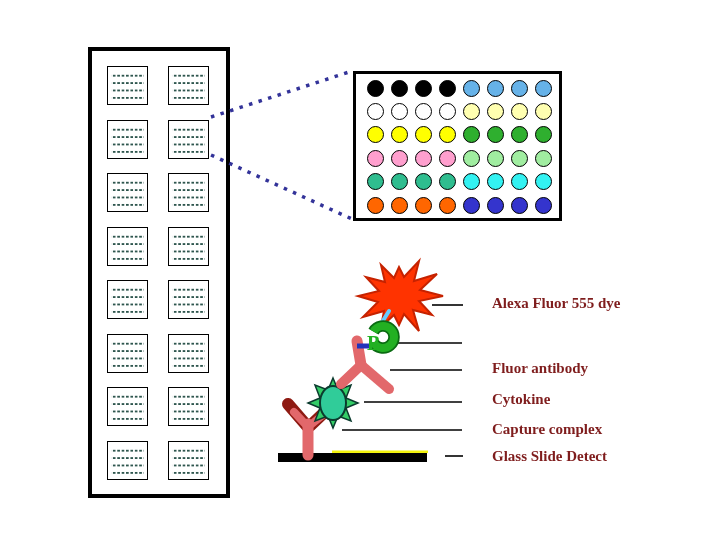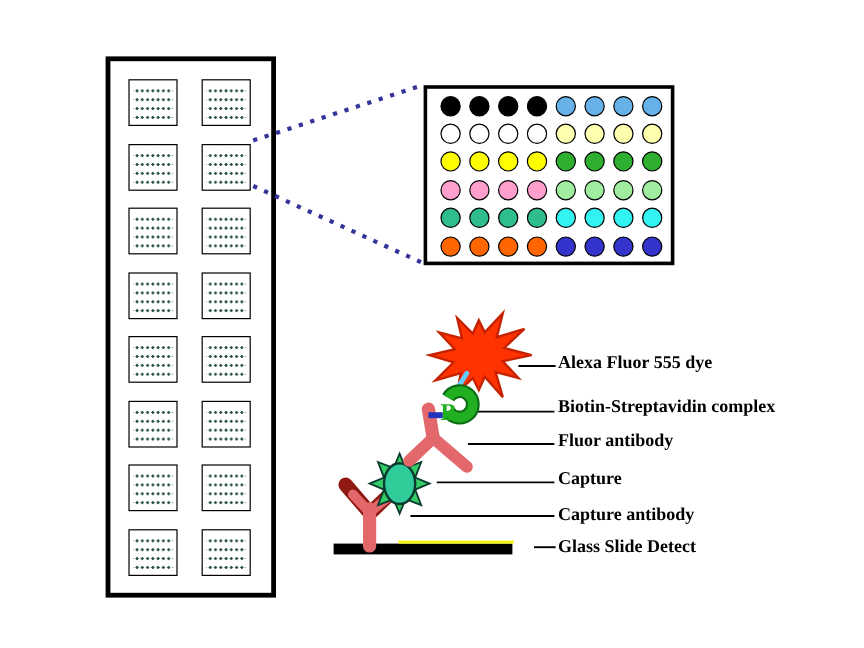--- a/index.html
+++ b/index.html
@@ -14,22 +14,22 @@
             background-image:radial-gradient(circle,var(--spotcol,#2E564E) 1.1px,transparent 1.35px);
             background-size:4.4px 7.4px;background-position:1px 2px;}
   
   .zoom-panel{position:absolute;left:353px;top:71px;width:209px;height:150px;
               border:3px solid #000;background:#fff;box-sizing:border-box;}
   .spot{position:absolute;width:17px;height:17px;border-radius:50%;
         border:1px solid #000;box-sizing:border-box;}
   
   svg.overlay{position:absolute;left:0;top:0;}
   
-  .assay-label{position:absolute;left:465px;height:20px;line-height:20px;
-               font-size:15px;font-weight:bold;color:#000000;white-space:nowrap;}
+  .assay-label{position:absolute;left:492px;height:20px;line-height:20px;
+               font-size:15px;font-weight:bold;color:#7f1d1d;white-space:nowrap;}
 </style>
 </head>
 <body>
 
 <div id="canvas">
 
   <div class="slide">
       <div class="subarray" style="left: 15px; top: 15px;"></div>
       <div class="subarray" style="left: 76px; top: 15px;"></div>
       <div class="subarray" style="left: 15px; top: 68.5px;"></div>
@@ -139,18 +139,17 @@
 
     <path d="M389,311 L379,327" stroke="#66CCFF" stroke-width="4" fill="none" stroke-linecap="round"></path>
 
     <path d="M373.5,331.5 A11,11 0 1 1 373.5,342.5" fill="none" stroke="#0A6B12" stroke-width="11.5"></path>
     <path d="M373.5,331.5 A11,11 0 1 1 373.5,342.5" fill="none" stroke="#22B022" stroke-width="8"></path>
 
     <text x="367" y="350" font-family="Liberation Serif, serif" font-size="20" font-weight="bold" fill="#22B022">B</text>
   </svg>
 
   <div class="assay-label" style="top:293px">Alexa Fluor 555 dye</div>
-  <div class="assay-label" style="top:329px">Biotin-Streptavidin complex</div>
   <div class="assay-label" style="top:358px">Fluor antibody</div>
-  <div class="assay-label" style="top:389px">Capture</div>
-  <div class="assay-label" style="top:419px">Capture antibody</div>
+  <div class="assay-label" style="top:389px">Cytokine</div>
+  <div class="assay-label" style="top:419px">Capture complex</div>
   <div class="assay-label" style="top:446px">Glass Slide Detect</div>
 </div>
 
 </body></html>

